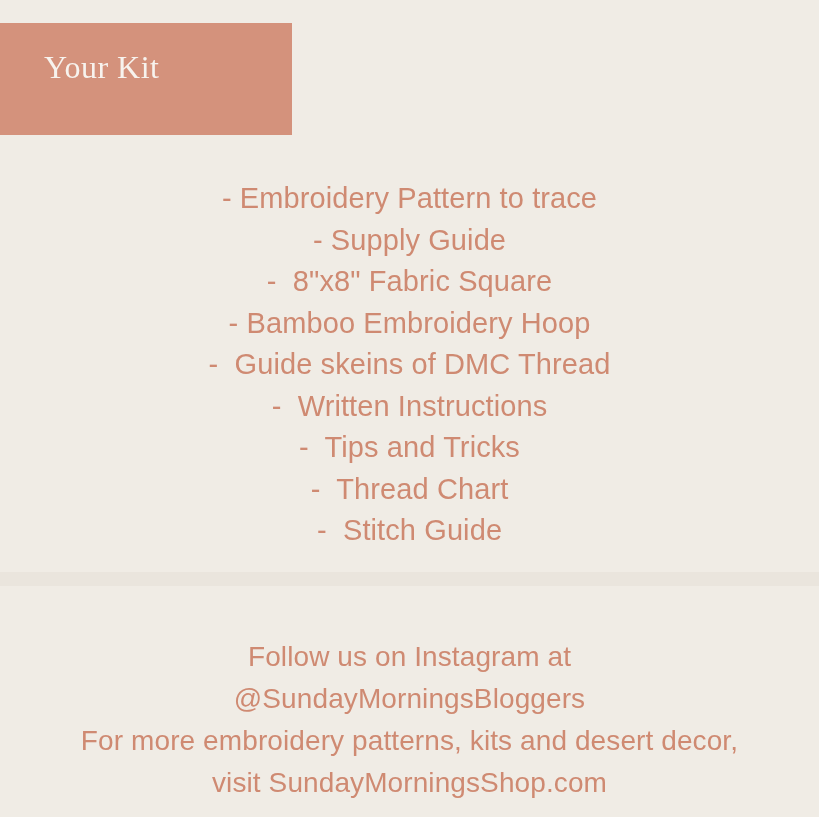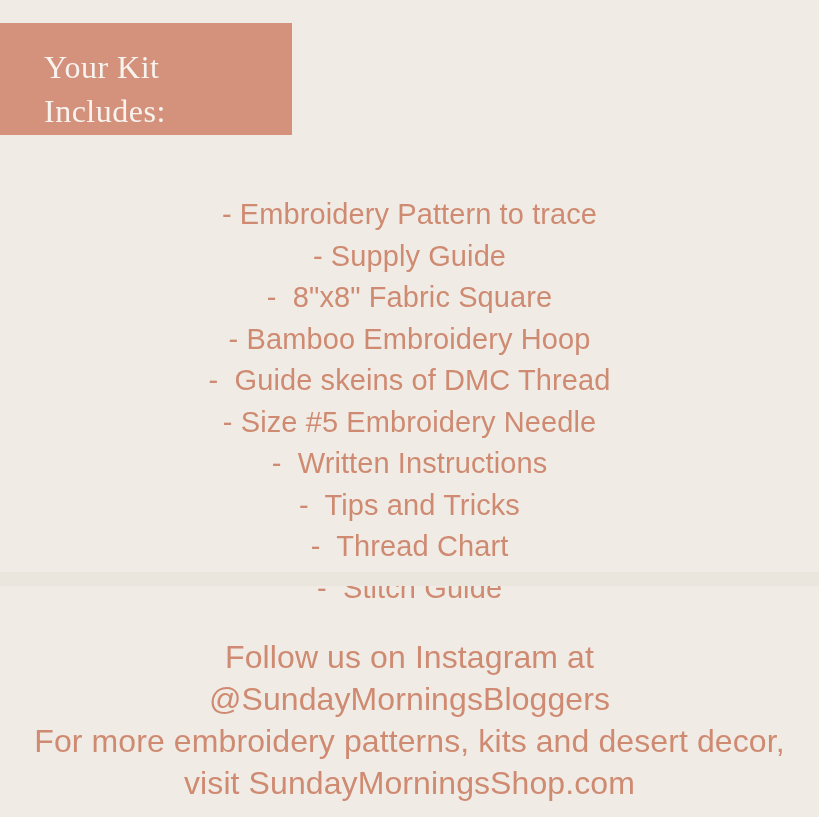--- a/index.html
+++ b/index.html
@@ -42,42 +42,41 @@
     font-weight: 400;
   }
 
   
   .kit-list {
     position: absolute;
     left: 0;
     top: 178px;
     width: 819px;
     text-align: center;
-    margin-top: 16px;
   }
   .kit-item {
     color: #cf8a72;
     font-size: 29px;
     line-height: 41.5px;
     letter-spacing: 0.1px;
     white-space: pre;
     font-weight: 400;
   }
 
   
   .footer-block {
     position: absolute;
     left: 0;
     top: 636px;
     width: 819px;
     text-align: center;
   }
   .footer-line {
     color: #cf8a72;
-    font-size: 32px;
+    font-size: 28px;
     line-height: 42px;
     letter-spacing: 0.1px;
     white-space: pre;
     font-weight: 400;
   }
 
   
   .bottom-strip {
     position: absolute;
     left: 0;
@@ -87,30 +86,28 @@
     background: #eae5dd;
   }
 </style>
 </head>
 <body>
 
 <div class="page">
 
   <div class="header-banner">
     <div class="header-line">Your Kit</div>
-    <div class="header-line">Includes:</div>
   </div>
 
   <div class="kit-list">
     <div class="kit-item">- Embroidery Pattern to trace</div>
     <div class="kit-item">- Supply Guide</div>
     <div class="kit-item">-  8"x8" Fabric Square</div>
     <div class="kit-item">- Bamboo Embroidery Hoop</div>
     <div class="kit-item">-  Guide skeins of DMC Thread</div>
-    <div class="kit-item">- Size #5 Embroidery Needle</div>
     <div class="kit-item">-  Written Instructions</div>
     <div class="kit-item">-  Tips and Tricks</div>
     <div class="kit-item">-  Thread Chart</div>
     <div class="kit-item">-  Stitch Guide</div>
   </div>
 
   <div class="footer-block">
     <div class="footer-line">Follow us on Instagram at</div>
     <div class="footer-line">@SundayMorningsBloggers</div>
     <div class="footer-line">For more embroidery patterns, kits and desert decor,</div>

